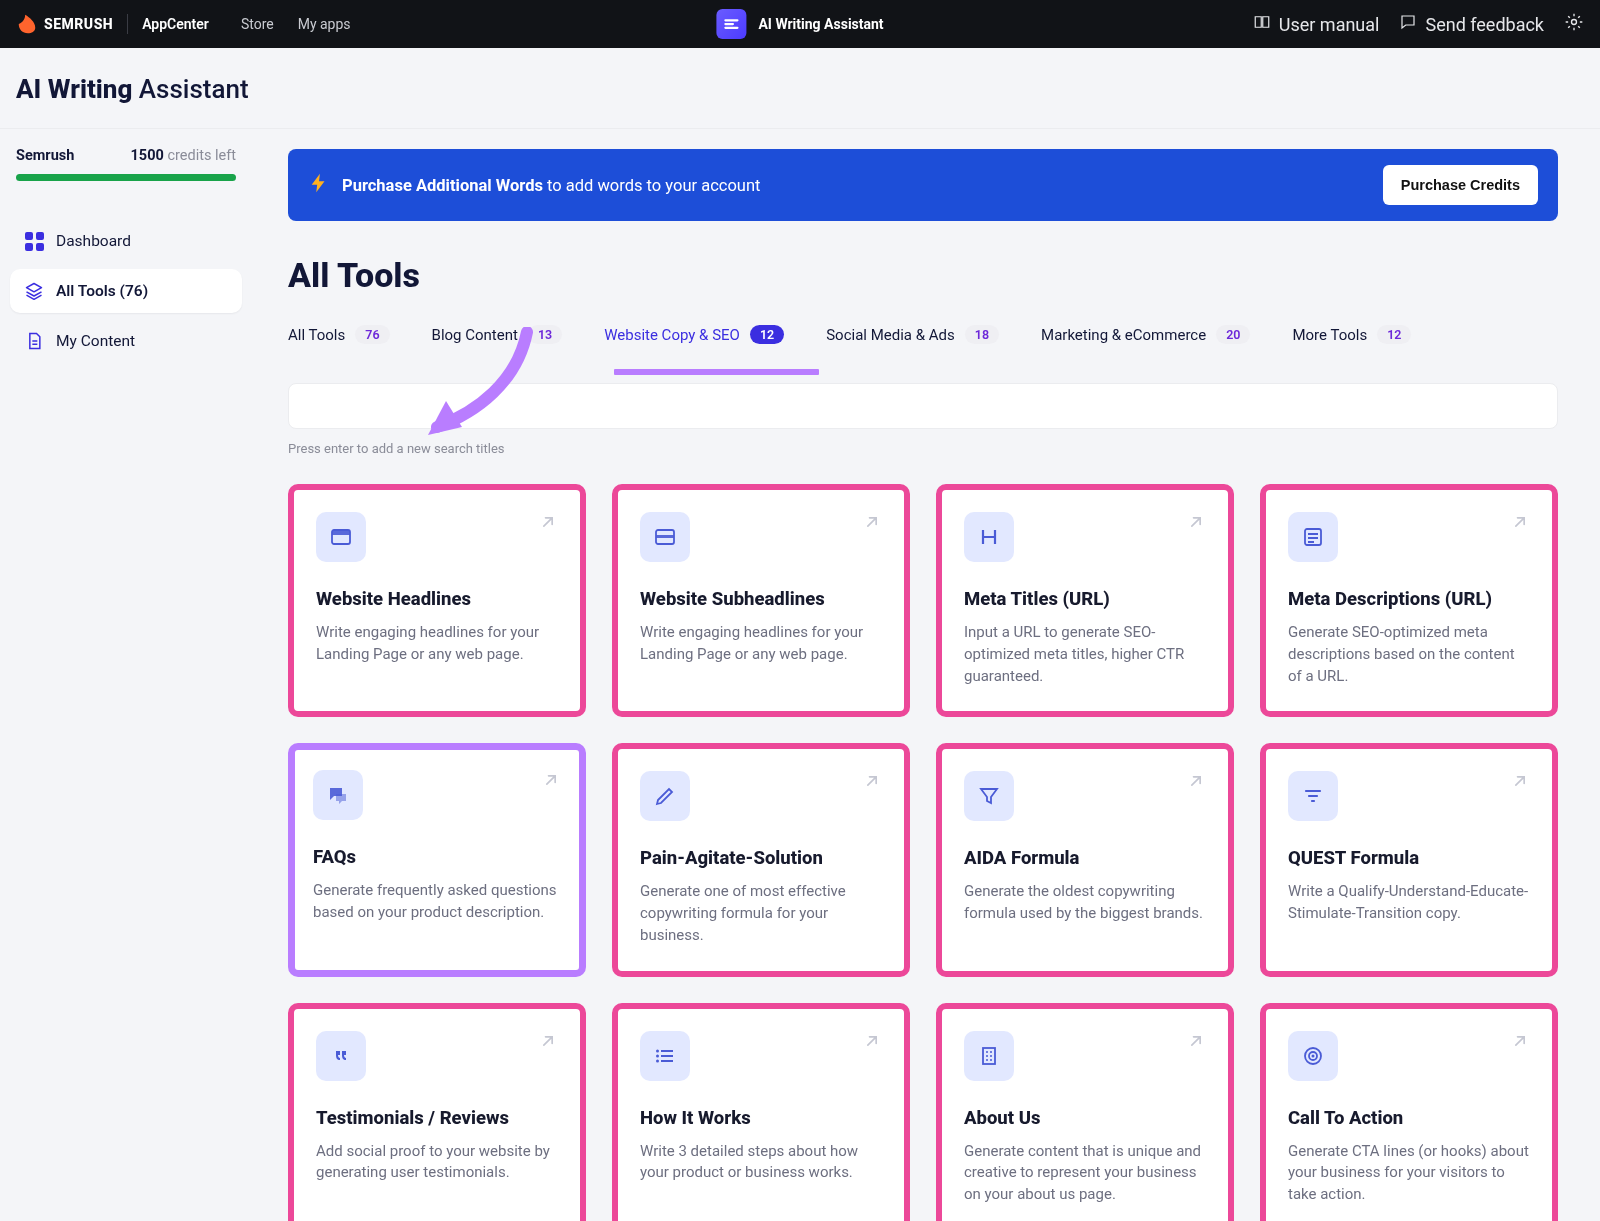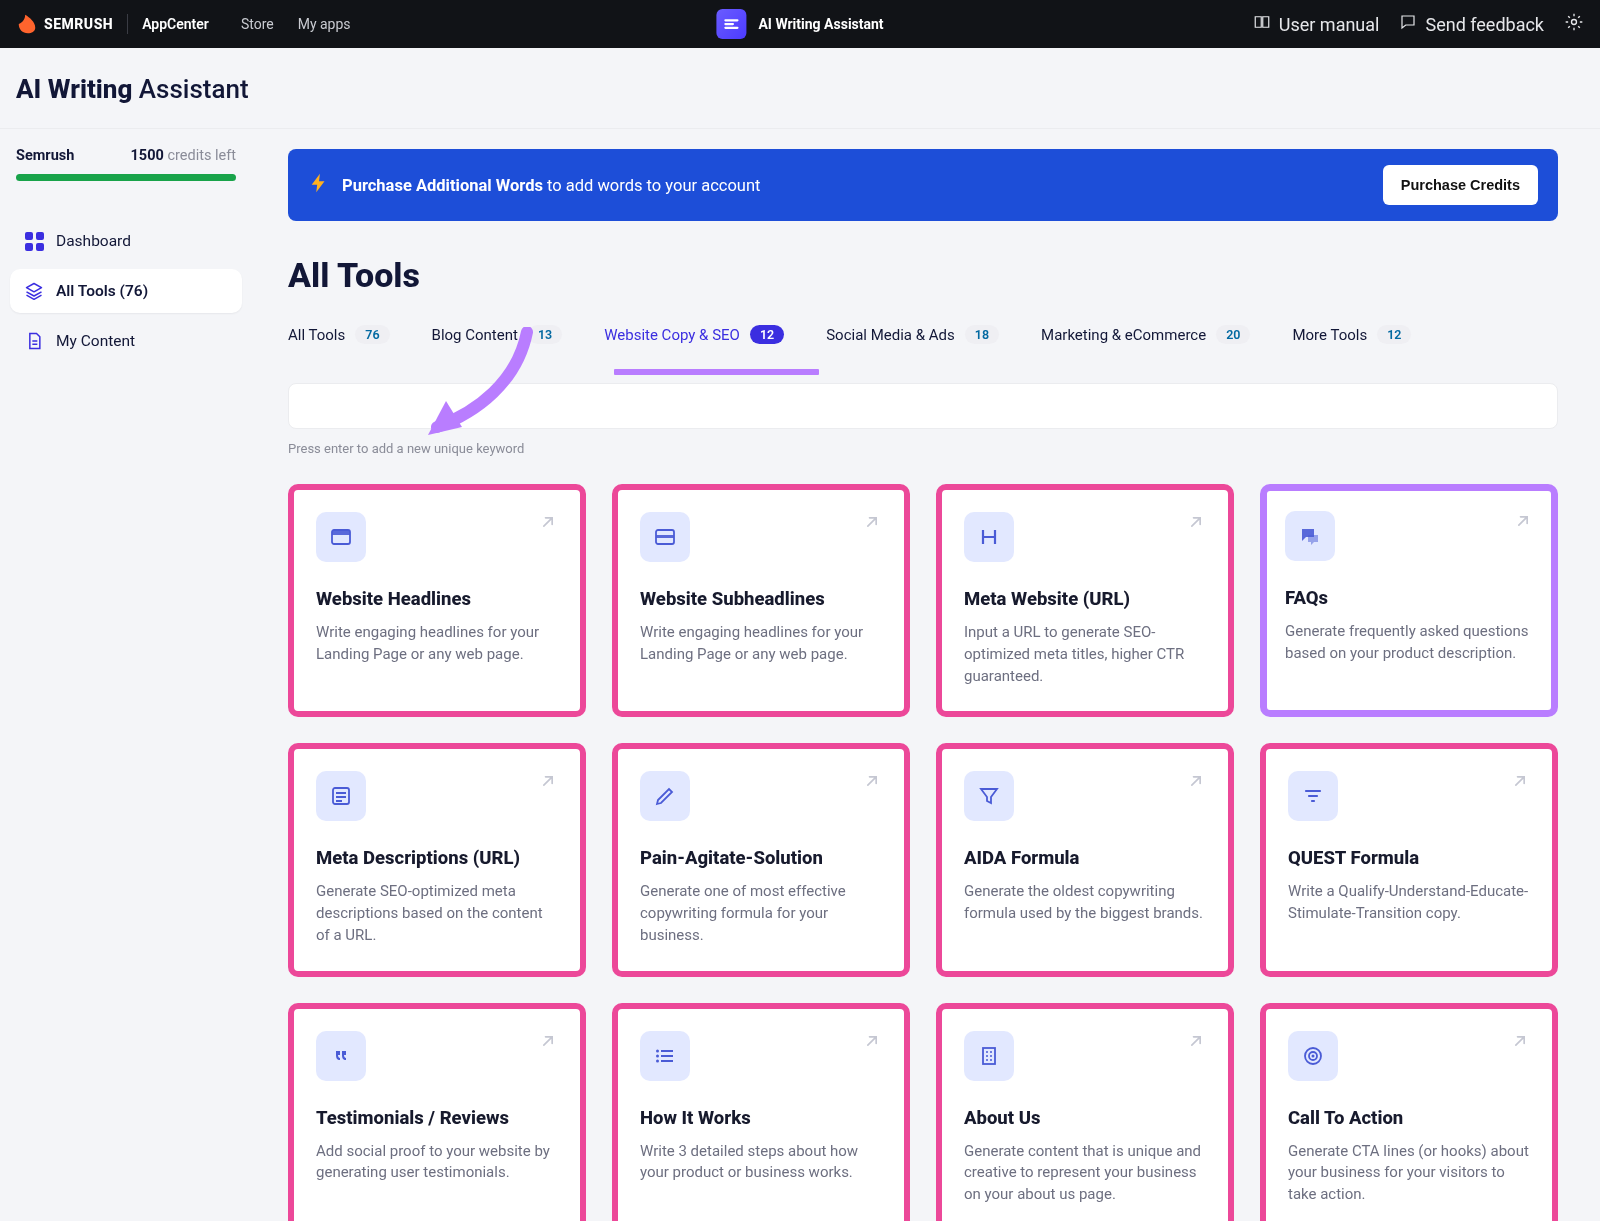--- a/index.html
+++ b/index.html
@@ -93,21 +93,21 @@
     .purchase-btn {
       background:#fff; color:#111; border:none; border-radius:6px;
       padding: 12px 18px; font-weight:700; font-size:14.5px; cursor:pointer;
     }
 
     h2.page-title { font-size: 34px; font-weight: 800; margin-bottom: 22px; }
 
     .tabs { display:flex; align-items:center; gap:42px; border-bottom:1px solid transparent; margin-bottom:18px; }
     .tab { display:flex; align-items:center; gap:10px; padding: 8px 0 18px; cursor:pointer; }
     .tab .lbl { font-size:15px; color:#121737; }
-    .pill { background:#efeff3; color:#0369a1; border-radius:999px; padding:2px 10px; font-size:12.5px; font-weight:600; }
+    .pill { background:#efeff3; color:#6d28d9; border-radius:999px; padding:2px 10px; font-size:12.5px; font-weight:600; }
     .tab.active .lbl { color:#3b2ee0; }
     .tab.active .pill { background:#3b2ee0; color:#fff; }
     .tabs-underline {
       position:relative; height:6px; margin-top:-12px; margin-bottom:8px;
     }
     .underline-bar {
       position:absolute; left:326px; width:205px; height:6px; background:#b97dff; border-radius:1px;
     }
 
     .search-box {
@@ -303,21 +303,21 @@
           <span class="lbl">More Tools</span>
           <span class="pill">12</span>
         </div>
       </div>
     <div class="tabs-underline">
       <div class="underline-bar"></div>
     </div>
 
     
     <input class="search-box" style="">
-    <div class="search-hint">Press enter to add a new unique keyword</div>
+    <div class="search-hint">Press enter to add a new search titles</div>
 
     
     <div class="cards" id="cards-grid">
         <div class="card">
           <div class="card-top">
             <div class="card-icon">
               <svg viewBox="0 0 24 24" width="24" height="24">
                 <rect x="3" y="5" width="18" height="14" rx="2" fill="none" stroke="#4a5bd6" stroke-width="1.8"></rect>
                 <rect x="3" y="5" width="18" height="5" fill="#4a5bd6" opacity="0.9"></rect>
               </svg>
@@ -348,52 +348,52 @@
           <div class="card-top">
             <div class="card-icon">
               <svg viewBox="0 0 24 24" width="24" height="24">
                 <path d="M6 5v14M18 5v14M6 12h12" stroke="#4a5bd6" stroke-width="2.2"></path>
               </svg>
             </div>
             <span class="card-arrow"><svg viewBox="0 0 24 24" width="20" height="20">
                 <path d="M7 17L17 7M9 7h8v8" fill="none" stroke="#c5c7d2" stroke-width="2" stroke-linecap="round"></path>
               </svg></span>
           </div>
-          <div class="card-title">Meta Website (URL)</div>
+          <div class="card-title">Meta Titles (URL)</div>
           <div class="card-desc">Input a URL to generate SEO-optimized meta titles, higher CTR guaranteed.</div>
+        </div>
+        <div class="card">
+          <div class="card-top">
+            <div class="card-icon">
+              <svg viewBox="0 0 24 24" width="24" height="24">
+                <rect x="4" y="4" width="16" height="16" rx="2" fill="none" stroke="#4a5bd6" stroke-width="1.8"></rect>
+                <path d="M7 9h10M7 13h10M7 17h6" stroke="#4a5bd6" stroke-width="1.8"></path>
+              </svg>
+            </div>
+            <span class="card-arrow"><svg viewBox="0 0 24 24" width="20" height="20">
+                <path d="M7 17L17 7M9 7h8v8" fill="none" stroke="#c5c7d2" stroke-width="2" stroke-linecap="round"></path>
+              </svg></span>
+          </div>
+          <div class="card-title">Meta Descriptions (URL)</div>
+          <div class="card-desc">Generate SEO-optimized meta descriptions based on the content of a URL.</div>
         </div>
         <div class="card highlight">
           <div class="card-top">
             <div class="card-icon">
               <svg viewBox="0 0 24 24" width="24" height="24">
                 <path d="M4 5h12v8H8l-4 4V5z" fill="#4a5bd6" opacity="0.9"></path>
                 <path d="M10 11h10v7h-4l-3 3v-3h-3z" fill="#4a5bd6" opacity="0.5"></path>
               </svg>
             </div>
             <span class="card-arrow"><svg viewBox="0 0 24 24" width="20" height="20">
                 <path d="M7 17L17 7M9 7h8v8" fill="none" stroke="#c5c7d2" stroke-width="2" stroke-linecap="round"></path>
               </svg></span>
           </div>
           <div class="card-title">FAQs</div>
           <div class="card-desc">Generate frequently asked questions based on your product description.</div>
-        </div>
-        <div class="card">
-          <div class="card-top">
-            <div class="card-icon">
-              <svg viewBox="0 0 24 24" width="24" height="24">
-                <rect x="4" y="4" width="16" height="16" rx="2" fill="none" stroke="#4a5bd6" stroke-width="1.8"></rect>
-                <path d="M7 9h10M7 13h10M7 17h6" stroke="#4a5bd6" stroke-width="1.8"></path>
-              </svg>
-            </div>
-            <span class="card-arrow"><svg viewBox="0 0 24 24" width="20" height="20">
-                <path d="M7 17L17 7M9 7h8v8" fill="none" stroke="#c5c7d2" stroke-width="2" stroke-linecap="round"></path>
-              </svg></span>
-          </div>
-          <div class="card-title">Meta Descriptions (URL)</div>
-          <div class="card-desc">Generate SEO-optimized meta descriptions based on the content of a URL.</div>
         </div>
         <div class="card">
           <div class="card-top">
             <div class="card-icon">
               <svg viewBox="0 0 24 24" width="24" height="24">
                 <path d="M4 20l4-1 11-11-3-3L5 16l-1 4z" fill="none" stroke="#4a5bd6" stroke-width="1.8"></path>
               </svg>
             </div>
             <span class="card-arrow"><svg viewBox="0 0 24 24" width="20" height="20">
                 <path d="M7 17L17 7M9 7h8v8" fill="none" stroke="#c5c7d2" stroke-width="2" stroke-linecap="round"></path>

